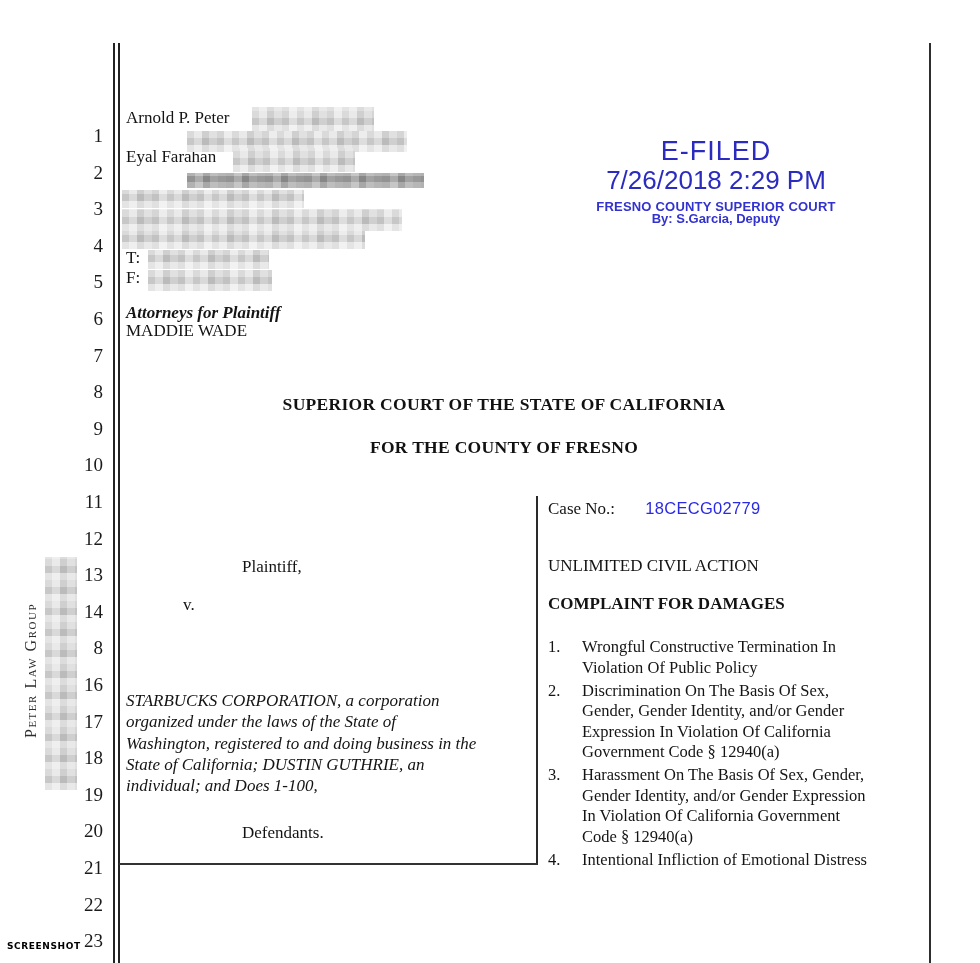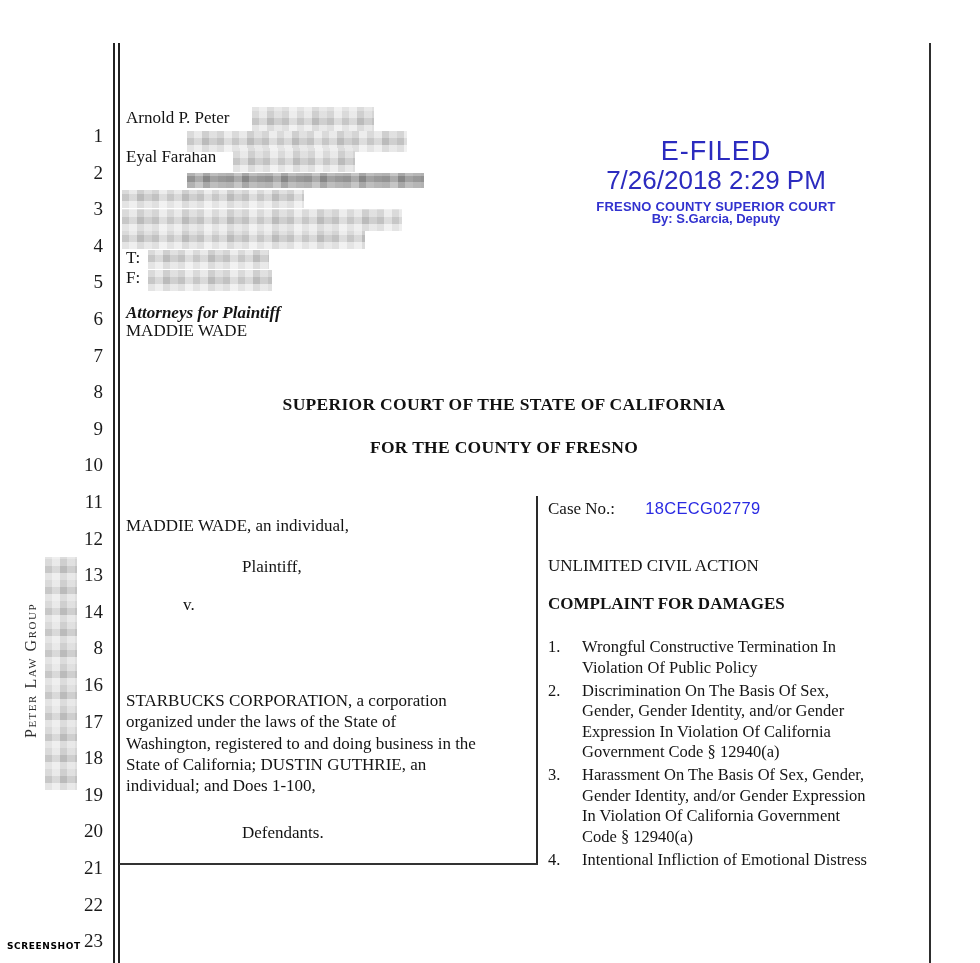--- a/index.html
+++ b/index.html
@@ -47,21 +47,21 @@
   .hdr{position:absolute;left:118px;width:772px;text-align:center;
        font-weight:700;font-size:17.5px;letter-spacing:.3px;color:#111;}
   .hdr1{top:394px;} .hdr2{top:437px;}
 
   
   .cap-divider{position:absolute;left:536px;top:496px;width:1.5px;height:369px;background:#2a2a2a;}
   .cap-bottom{position:absolute;left:119px;top:863px;width:419px;height:2px;background:#333;}
 
   
   .capl{position:absolute;font-size:17px;line-height:21px;color:#131313;}
-  .def-lines div{height:21.3px;}
+  .def-lines div{height:21.3px;font-style:italic;}
 
   
   .capr{position:absolute;left:548px;font-size:17px;color:#131313;}
   .case-no{font-family:"Liberation Sans",sans-serif;font-size:16.5px;color:#2a2ae2;letter-spacing:.3px;}
   .bold{font-weight:700;}
   .causes{position:absolute;left:548px;top:637px;width:375px;font-size:16.5px;line-height:20.5px;}
   .cause{display:flex;margin-bottom:2.5px;}
   .cause .num{width:34px;flex:none;}
   .cause .ctext{width:340px;}
 
@@ -129,21 +129,20 @@
     <div class="stamp-court">FRESNO COUNTY SUPERIOR COURT</div>
     <div class="stamp-deputy">By: S.Garcia, Deputy</div>
   </div>
 
   <div class="hdr hdr1">SUPERIOR COURT OF THE STATE OF CALIFORNIA</div>
   <div class="hdr hdr2">FOR THE COUNTY OF FRESNO</div>
 
   <div class="cap-divider"></div>
   <div class="cap-bottom"></div>
 
-  <div class="capl" style="left:126px;top:515px;">MADDIE WADE, an individual,</div>
   <div class="capl" style="left:242px;top:556px;">Plaintiff,</div>
   <div class="capl" style="left:183px;top:594px;">v.</div>
   <div class="capl def-lines" style="left:126px;top:690px;width:414px;">
     <div>STARBUCKS CORPORATION, a corporation</div>
     <div>organized under the laws of the State of</div>
     <div>Washington, registered to and doing business in the</div>
     <div>State of California; DUSTIN GUTHRIE, an</div>
     <div>individual; and Does 1-100,</div>
   </div>
   <div class="capl" style="left:242px;top:822px;">Defendants.</div>

